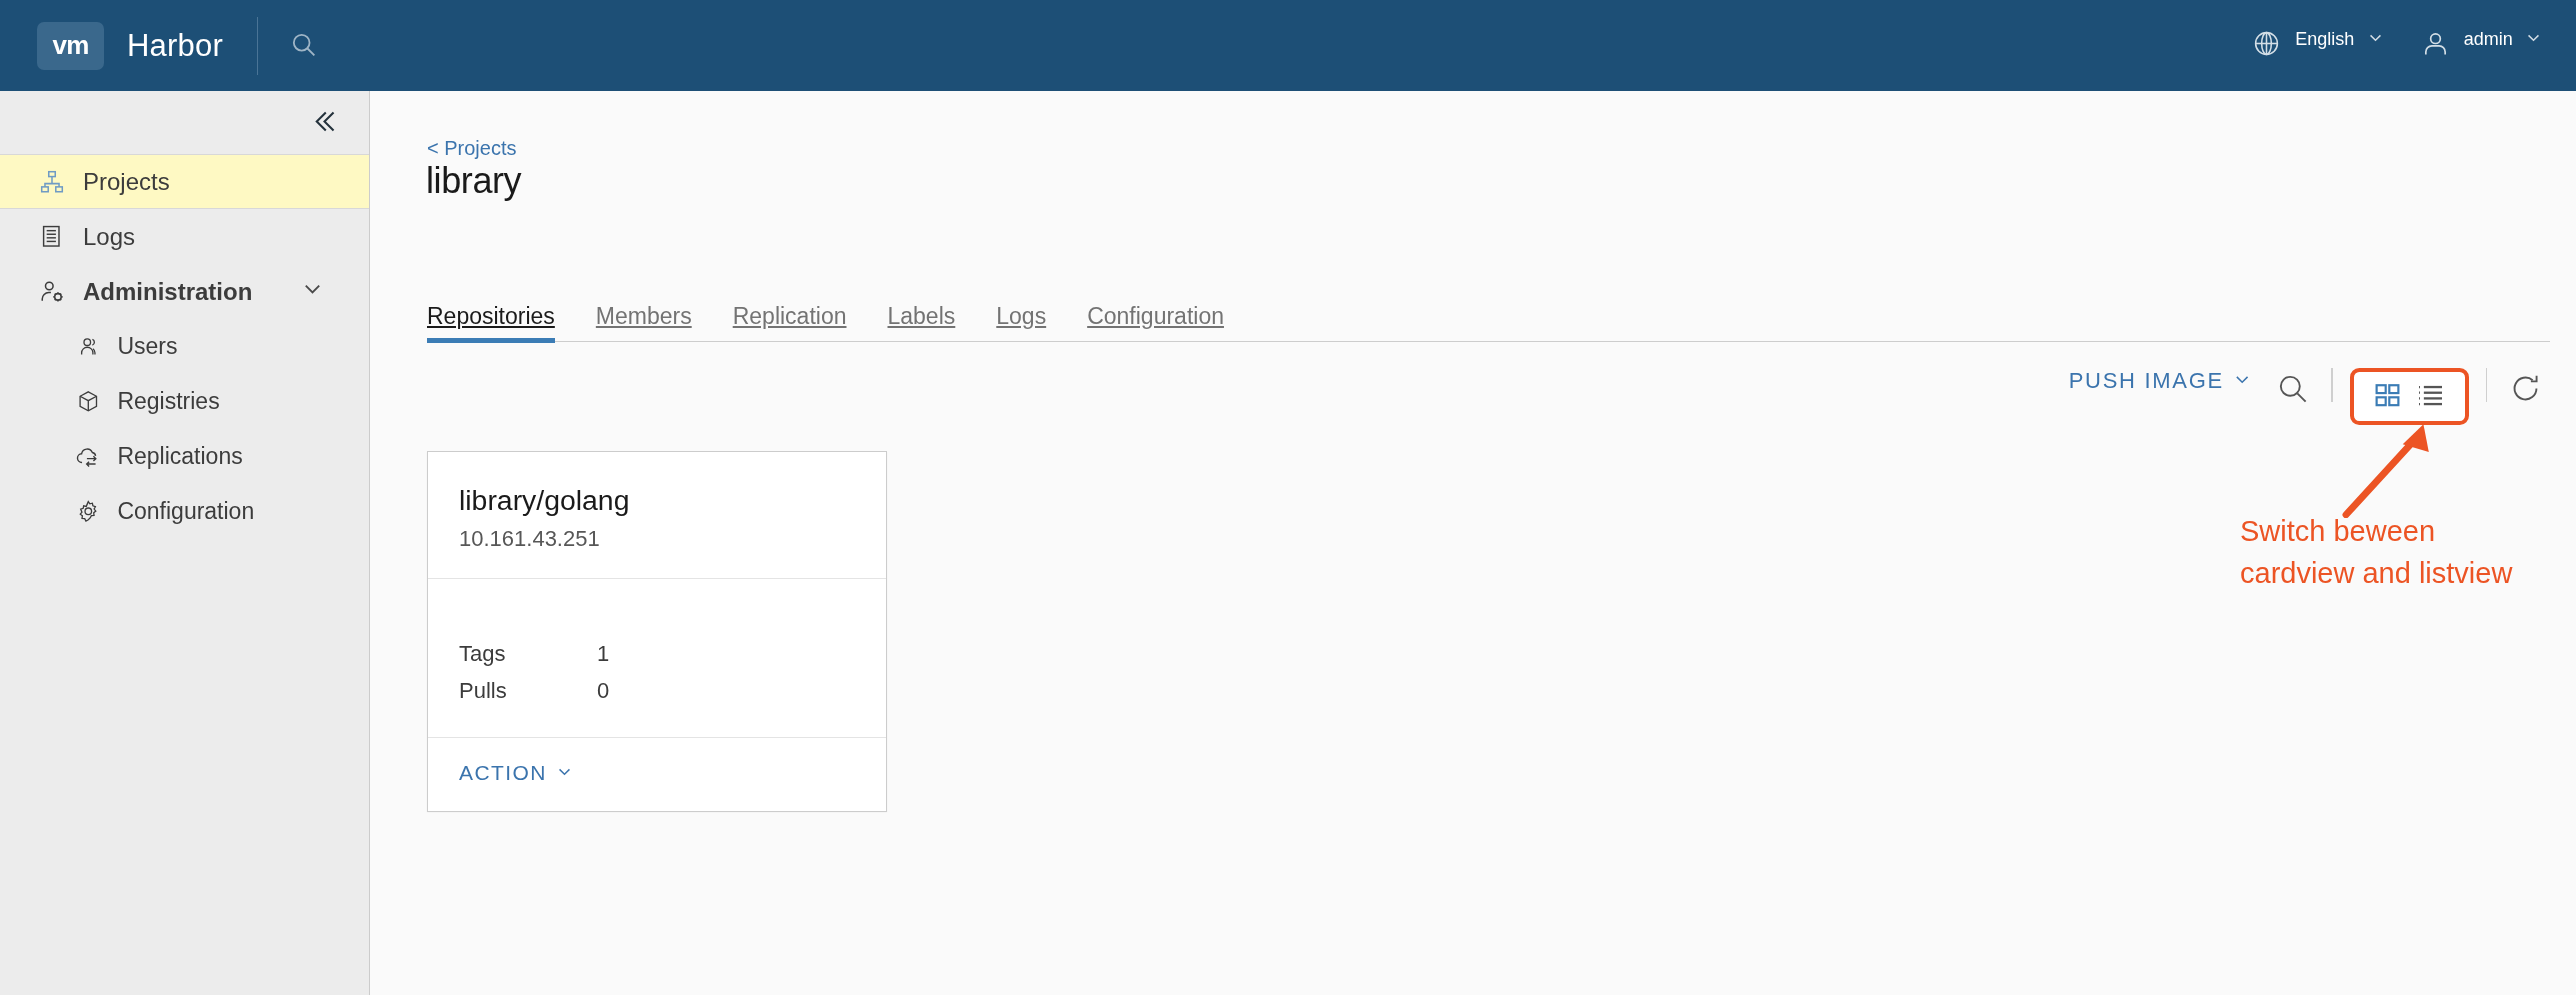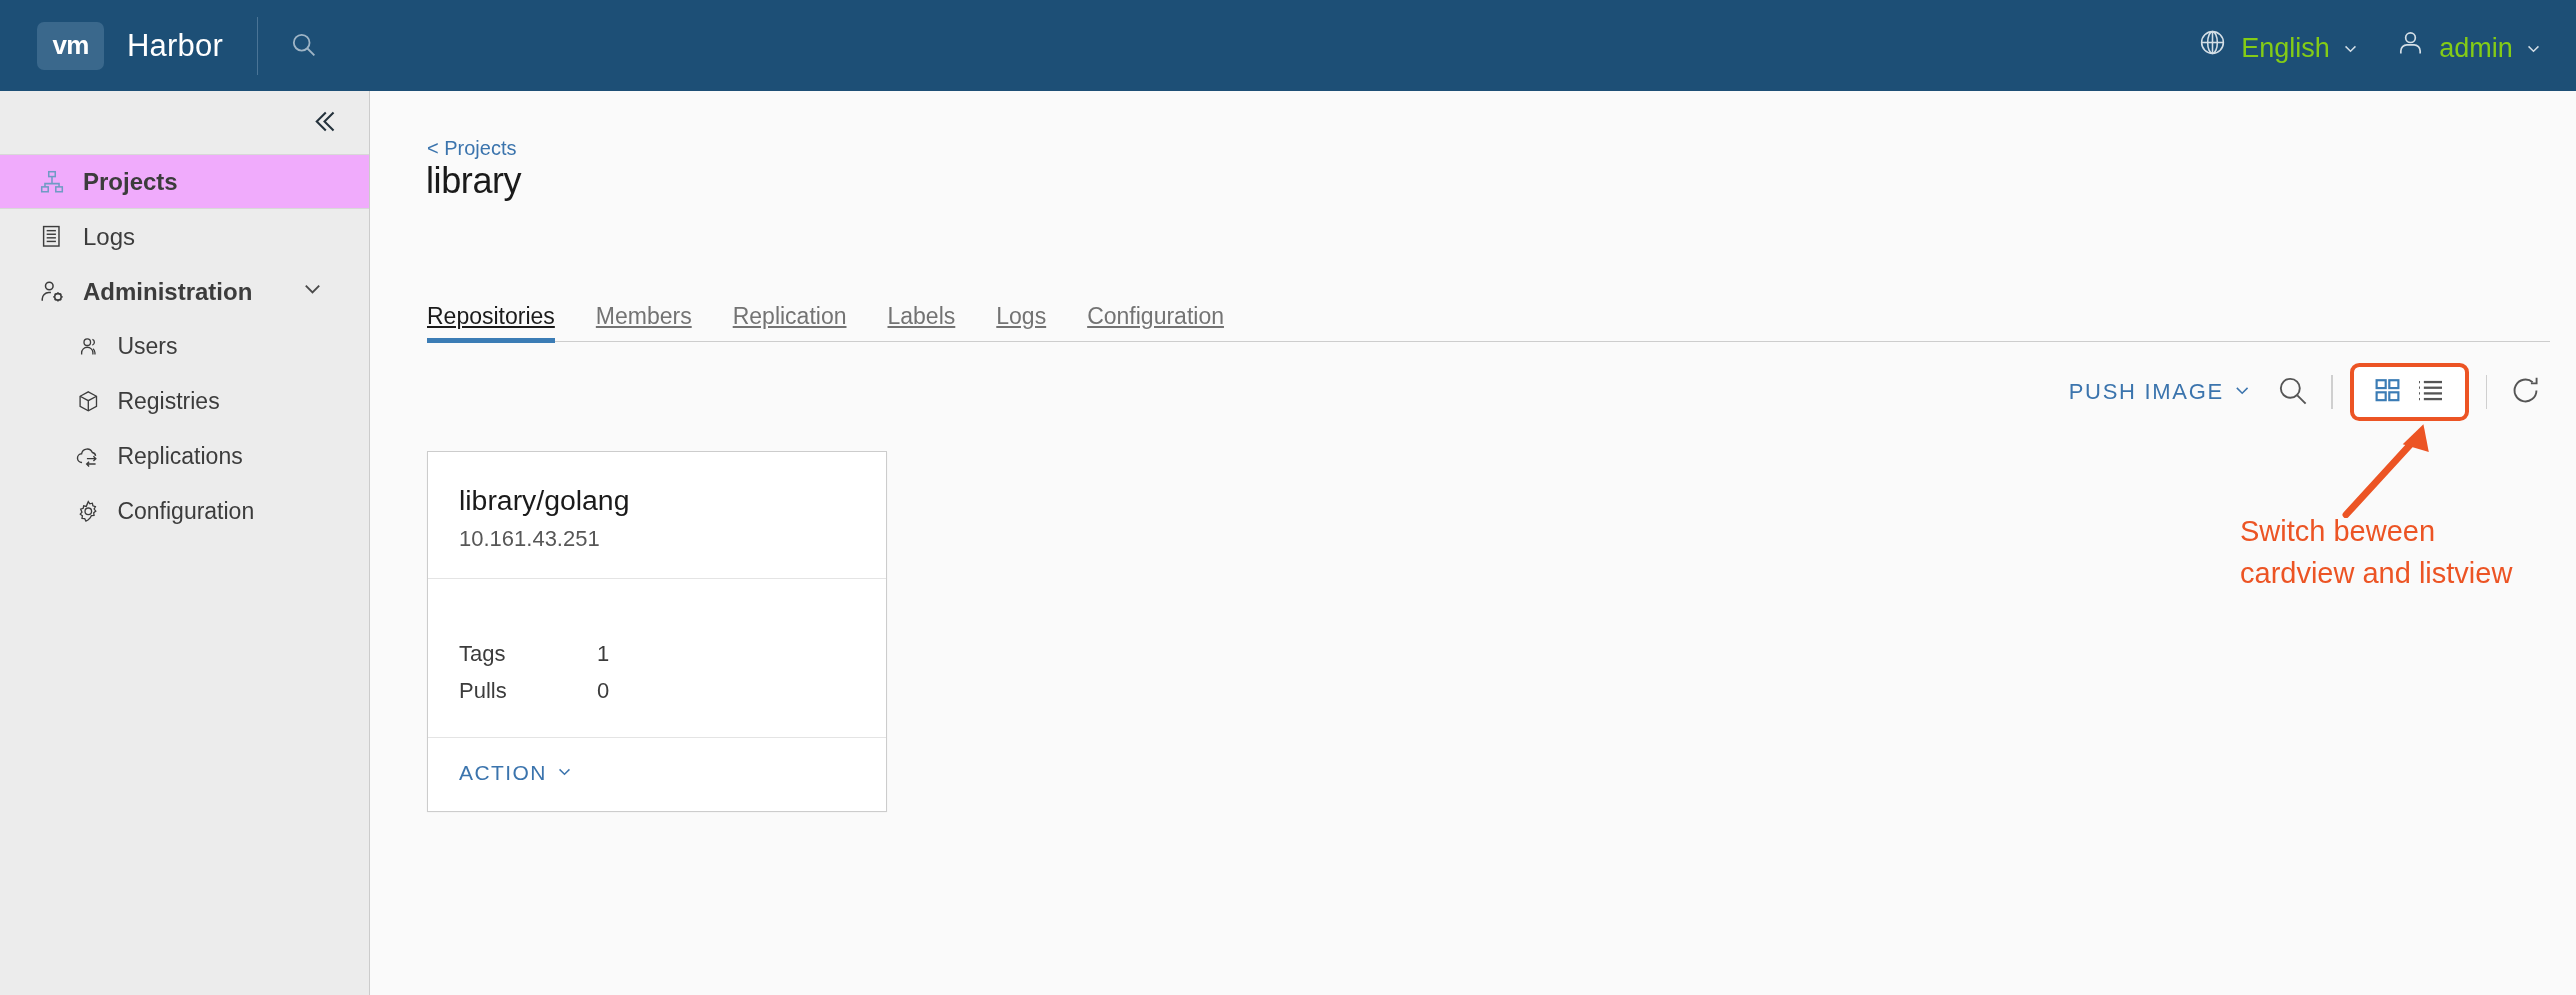--- a/index.html
+++ b/index.html
@@ -75,23 +75,23 @@
   .header-right {
     position: absolute;
     right: 34px;
     top: 0;
     height: 91px;
     display: flex;
     align-items: center;
   }
   .hr-item {
     display: flex;
-    align-items: flex-end;
-    color: #84cc16;
-    font-size: 27px;
+    align-items: flex-start;
+    color: #ffffff;
+    font-size: 18px;
     margin-left: 37px;
     cursor: pointer;
   }
   .hr-item .lbl { margin-left: 14px; }
   .hr-item .caret { margin-left: 12.3px; display: block; }
 
   
   .sidebar {
     position: absolute;
     top: 91px; left: 0;
@@ -120,22 +120,22 @@
   }
   .nav-item .nav-icon {
     width: 29px;
     display: flex;
     align-items: center;
     justify-content: center;
     margin-right: 17px;
     flex: none;
   }
   .nav-item.active {
-    background: #f0abfc;
-    font-weight: 700;
+    background: #fef9c3;
+    font-weight: 400;
     border-top: 0.8px solid #d8d8d8;
     border-bottom: 0.8px solid #d8d8d8;
   }
   .nav-item.group { font-weight: 700; }
   .nav-item .group-caret {
     position: absolute;
     right: 45px;
     display: block;
   }
   .nav-sub {
@@ -209,21 +209,21 @@
     height: 4.6px;
     background: #3b7cb5;
   }
 
   
   .toolbar {
     position: absolute;
     top: 277px;
     right: 29px;
     display: flex;
-    align-items: center;
+    align-items: flex-start;
     height: 48px;
   }
   .push-image-btn {
     display: flex;
     align-items: center;
     color: #3b74ad;
     font-size: 22px;
     letter-spacing: 1.7px;
     cursor: pointer;
     font-weight: 400;

